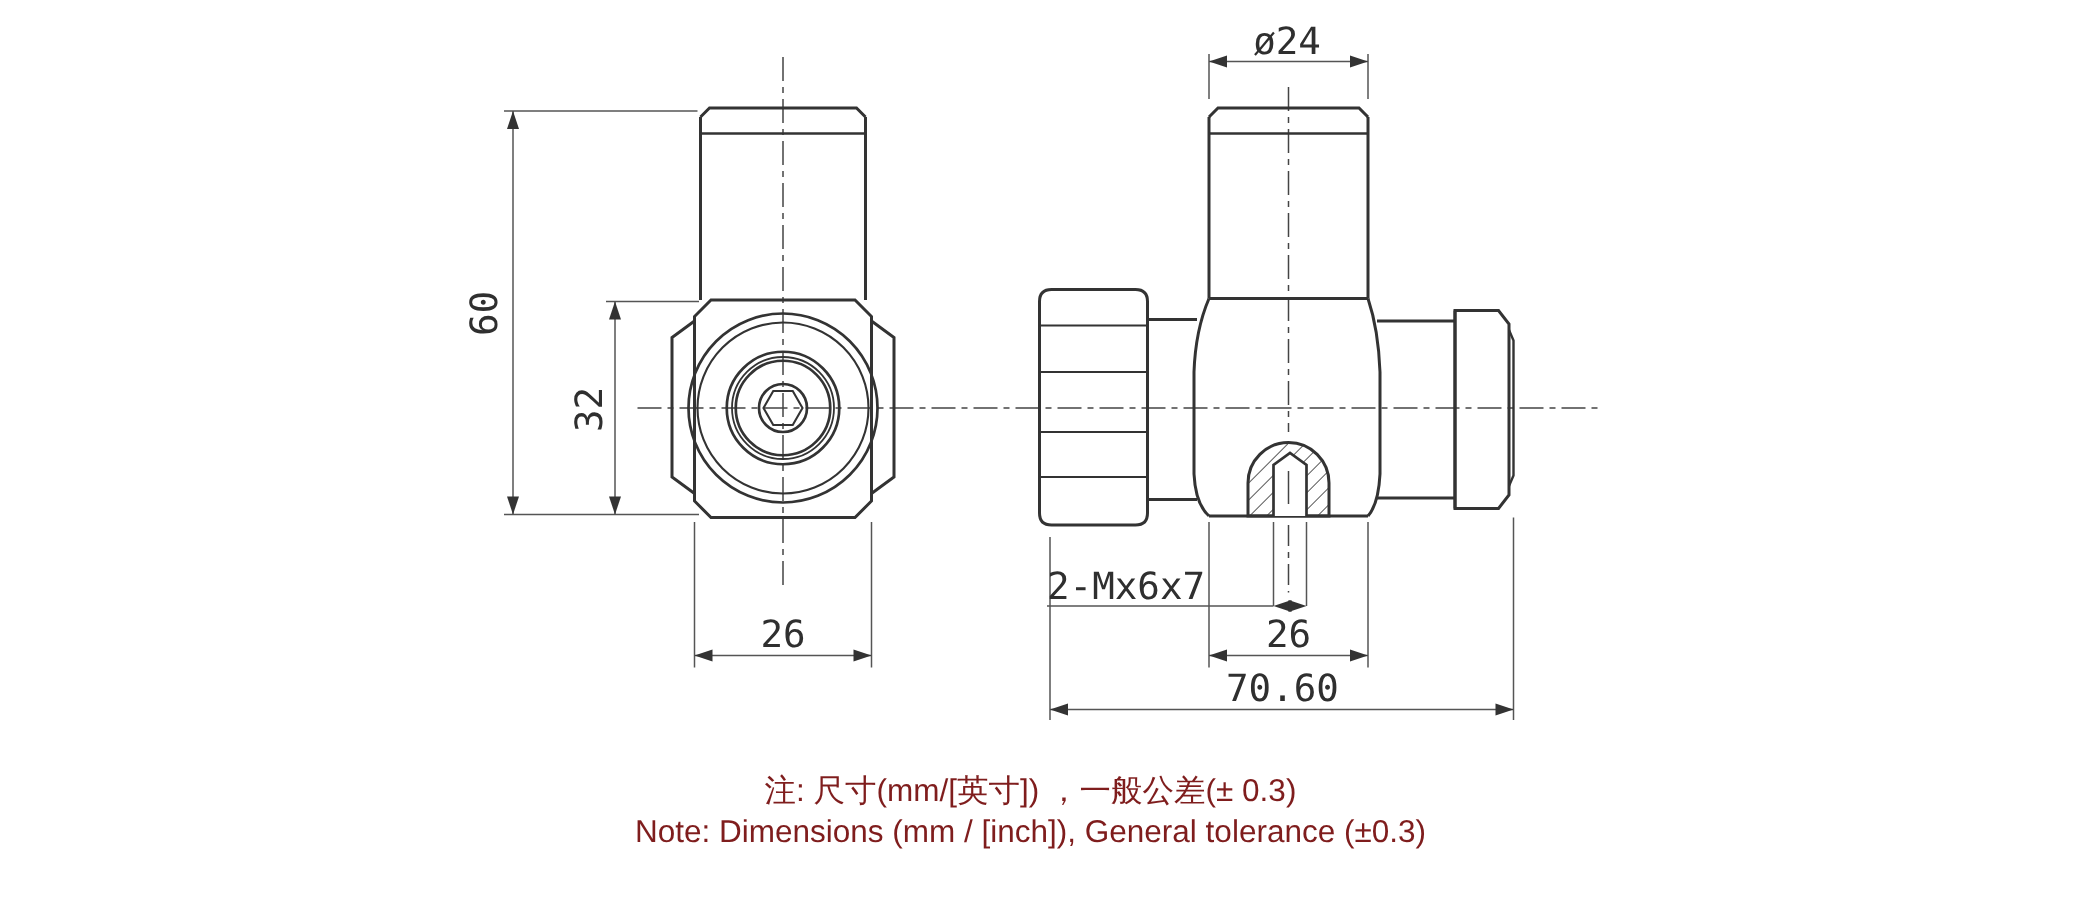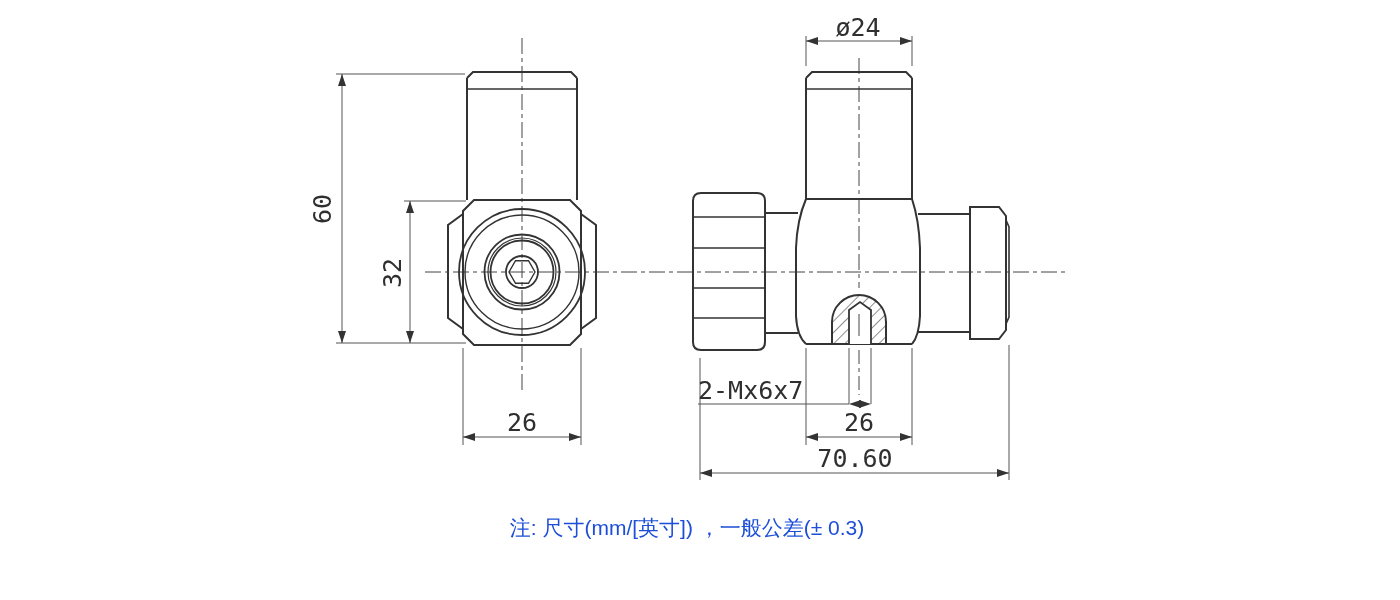--- a/index.html
+++ b/index.html
@@ -1,20 +1,20 @@
 <!DOCTYPE html>
 <html><head>
 <meta charset="utf-8">
 <style>
   html,body{margin:0;padding:0;background:#fff;}
   .canvas{position:relative;width:1400px;height:600px;background:#ffffff;overflow:hidden;
           font-family:"Liberation Sans",sans-serif;}
   svg{position:absolute;left:0;top:0;}
   .dim-text{font-family:"DejaVu Sans Mono",monospace;font-size:25px;fill:#2f2f2f;}
-  .notes{position:absolute;left:0;top:514px;width:1374px;text-align:center;color:#1d4ed8;}
+  .notes{position:absolute;left:0;top:514px;width:1374px;text-align:center;color:#7f1d1d;}
   .notes .zh{font-size:21px;line-height:27px;}
   .notes .en{font-size:21px;line-height:27px;}
 </style>
 </head>
 <body>
 
 <div class="canvas">
 <svg width="1400" height="600" viewBox="0 0 1400 600">
   <defs>
     <pattern id="hatch" width="8" height="8" patternUnits="userSpaceOnUse" patternTransform="rotate(45)">
@@ -134,14 +134,15 @@
   <text class="dim-text" transform="translate(401,273) rotate(-90)" text-anchor="middle">32</text>
   <text class="dim-text" x="522" y="431" text-anchor="middle">26</text>
   <text class="dim-text" x="858" y="36" text-anchor="middle">ø24</text>
   <text class="dim-text" x="698" y="399" text-anchor="start">2-Mx6x7</text>
   <text class="dim-text" x="859" y="431" text-anchor="middle">26</text>
   <text class="dim-text" x="855" y="467" text-anchor="middle">70.60</text>
 </svg>
 
 <div class="notes">
   <div class="zh">注: 尺寸(mm/[英寸]) ，一般公差(± 0.3)</div>
+  <div class="en">Note: Dimensions (mm / [inch]), General tolerance (±0.3)</div>
 </div>
 </div>
 
 </body></html>

